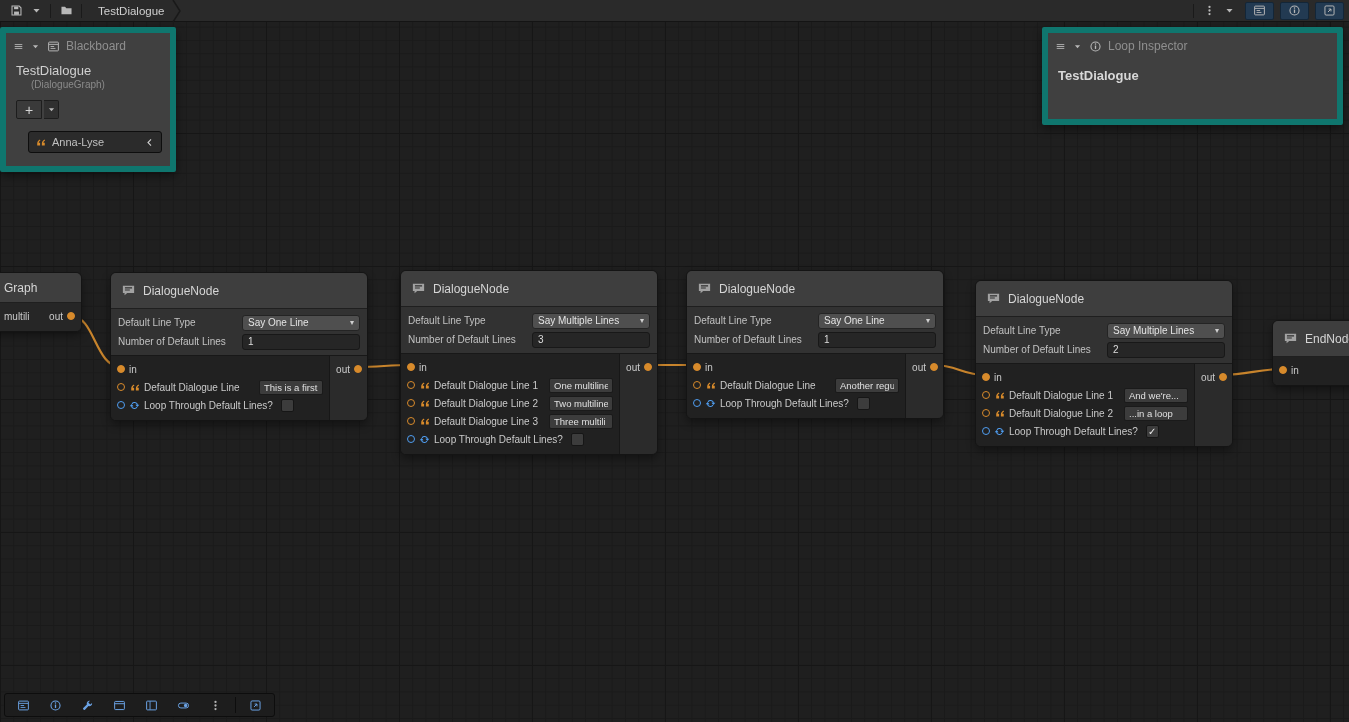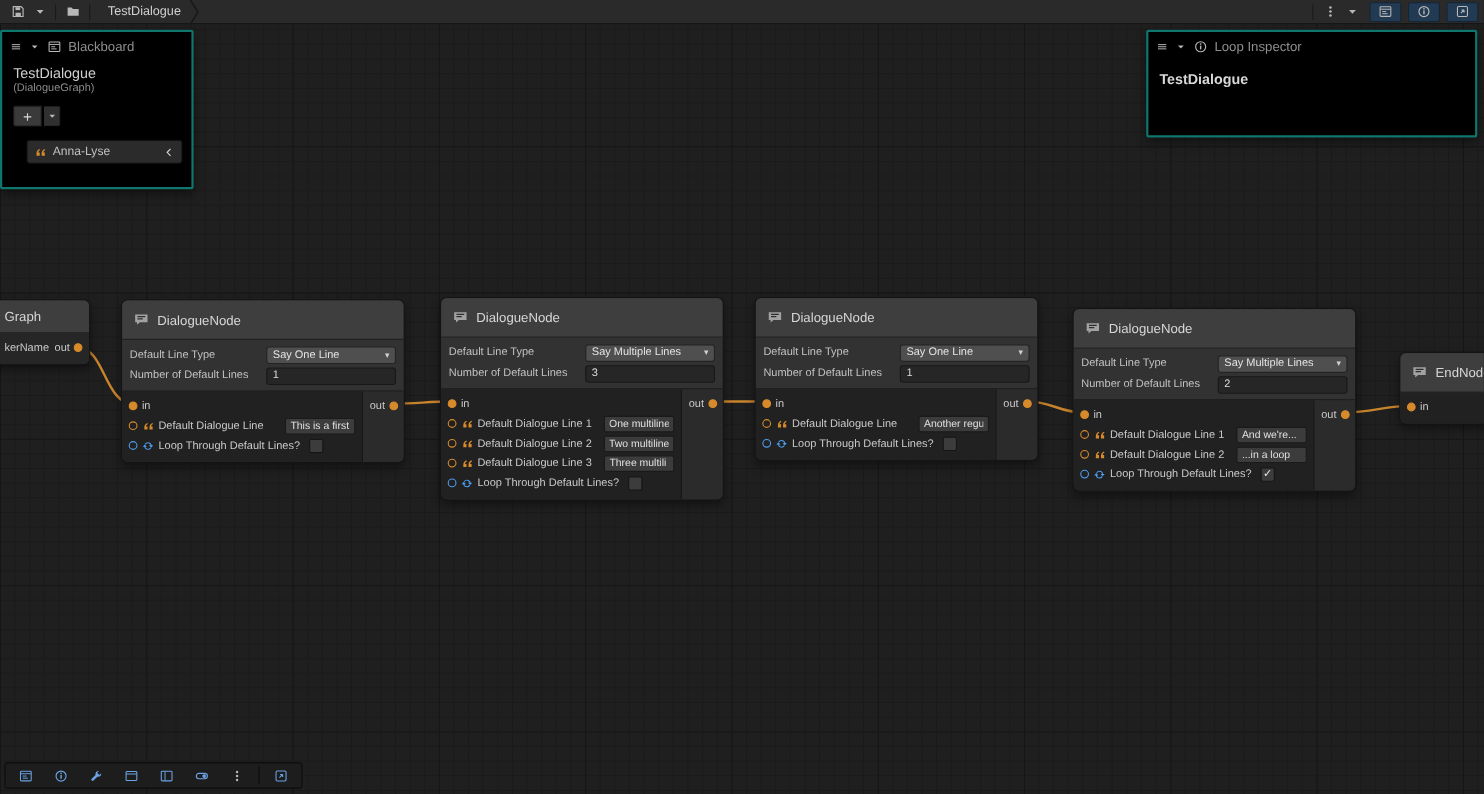--- a/index.html
+++ b/index.html
@@ -57,28 +57,28 @@
   
   .icon{display:inline-flex;width:13px;height:13px;flex:none;color:#b8b8b8}
   .icon svg{width:100%;height:100%}
   .icon.lg{width:15px;height:15px}
   .icon.sm{width:11px;height:11px}
   .icon.orange{color:#d78a2b}
   .icon.blue{color:#4f9df0}
   .icon.gray{color:#a2a2a2}
 
   
-  .panel{position:absolute;z-index:10;background:#000000;border:2px solid #0f766e;border-radius:2px;
+  .panel{position:absolute;z-index:10;background:#404040;border:6px solid #0f766e;border-radius:2px;
     box-shadow:0 4px 10px rgba(0,0,0,.45)}
   .blackboard{left:0;top:27px;width:176px;height:145px}
   .ginspector{left:1042px;top:27px;width:301px;height:98px}
   .panel-header{display:flex;align-items:center;gap:6px;height:26px;padding:0 7px}
   .panel-title{font-size:12px;color:#8f8f8f;white-space:nowrap}
   .bb-graphname{padding:4px 10px 0;font-size:13px;color:#d0d0d0}
-  .bb-graphtype{padding:1px 10px 6px;font-size:10px;color:#8a8a8a}
+  .bb-graphtype{padding:1px 25px 6px;font-size:10px;color:#8a8a8a}
   .bb-addrow{display:flex;align-items:center;gap:2px;padding:4px 10px 8px}
   .bb-add{width:26px;height:19px;background:#3a3a3a;border:1px solid #1d1d1d;border-radius:2px 0 0 2px;
     color:#d5d5d5;font-size:14px;line-height:1;display:flex;align-items:center;justify-content:center;
     font-family:"Liberation Sans",sans-serif;cursor:default}
   .bb-add-caret{width:15px;height:19px;background:#303030;border:1px solid #1d1d1d;border-left:none;
     border-radius:0 2px 2px 0;display:flex;align-items:center;justify-content:center;color:#c9c9c9;cursor:default}
   .bb-field{display:flex;align-items:center;gap:6px;height:22px;margin:4px 8px 0 22px;padding:0 6px;
     background:#2b2b2b;border:1px solid #0e0e0e;border-radius:3px}
   .bb-field-name{font-size:11px;color:#c0c0c0;white-space:nowrap}
   .bb-field .expander{margin-left:auto;color:#cfcfcf}
@@ -121,21 +121,21 @@
       <path d="M 933 365 C 958 365 961 375 986 375"></path>
       <path d="M 1222 375 C 1248 375 1258 369 1283 369"></path>
     </svg>
 
     <div class="node partial" id="node-partial" style="left:-100px;top:272px;width:182px">
         <div class="node-title">
           <span class="node-title-label">Graph</span>
         </div>
         <div class="pt-body">
           <div class="pt-row">
-            <span class="port-label">kerName</span>
+            <span class="port-label">multili</span>
             <span class="out-group">
               <span class="port-label">out</span>
               <span class="dot flow connected"></span>
             </span>
           </div>
         </div>
       </div>
 
     <div class="node dialogue" id="node-0" style="left:110px;top:272px;width:258px">
         <div class="node-title">

